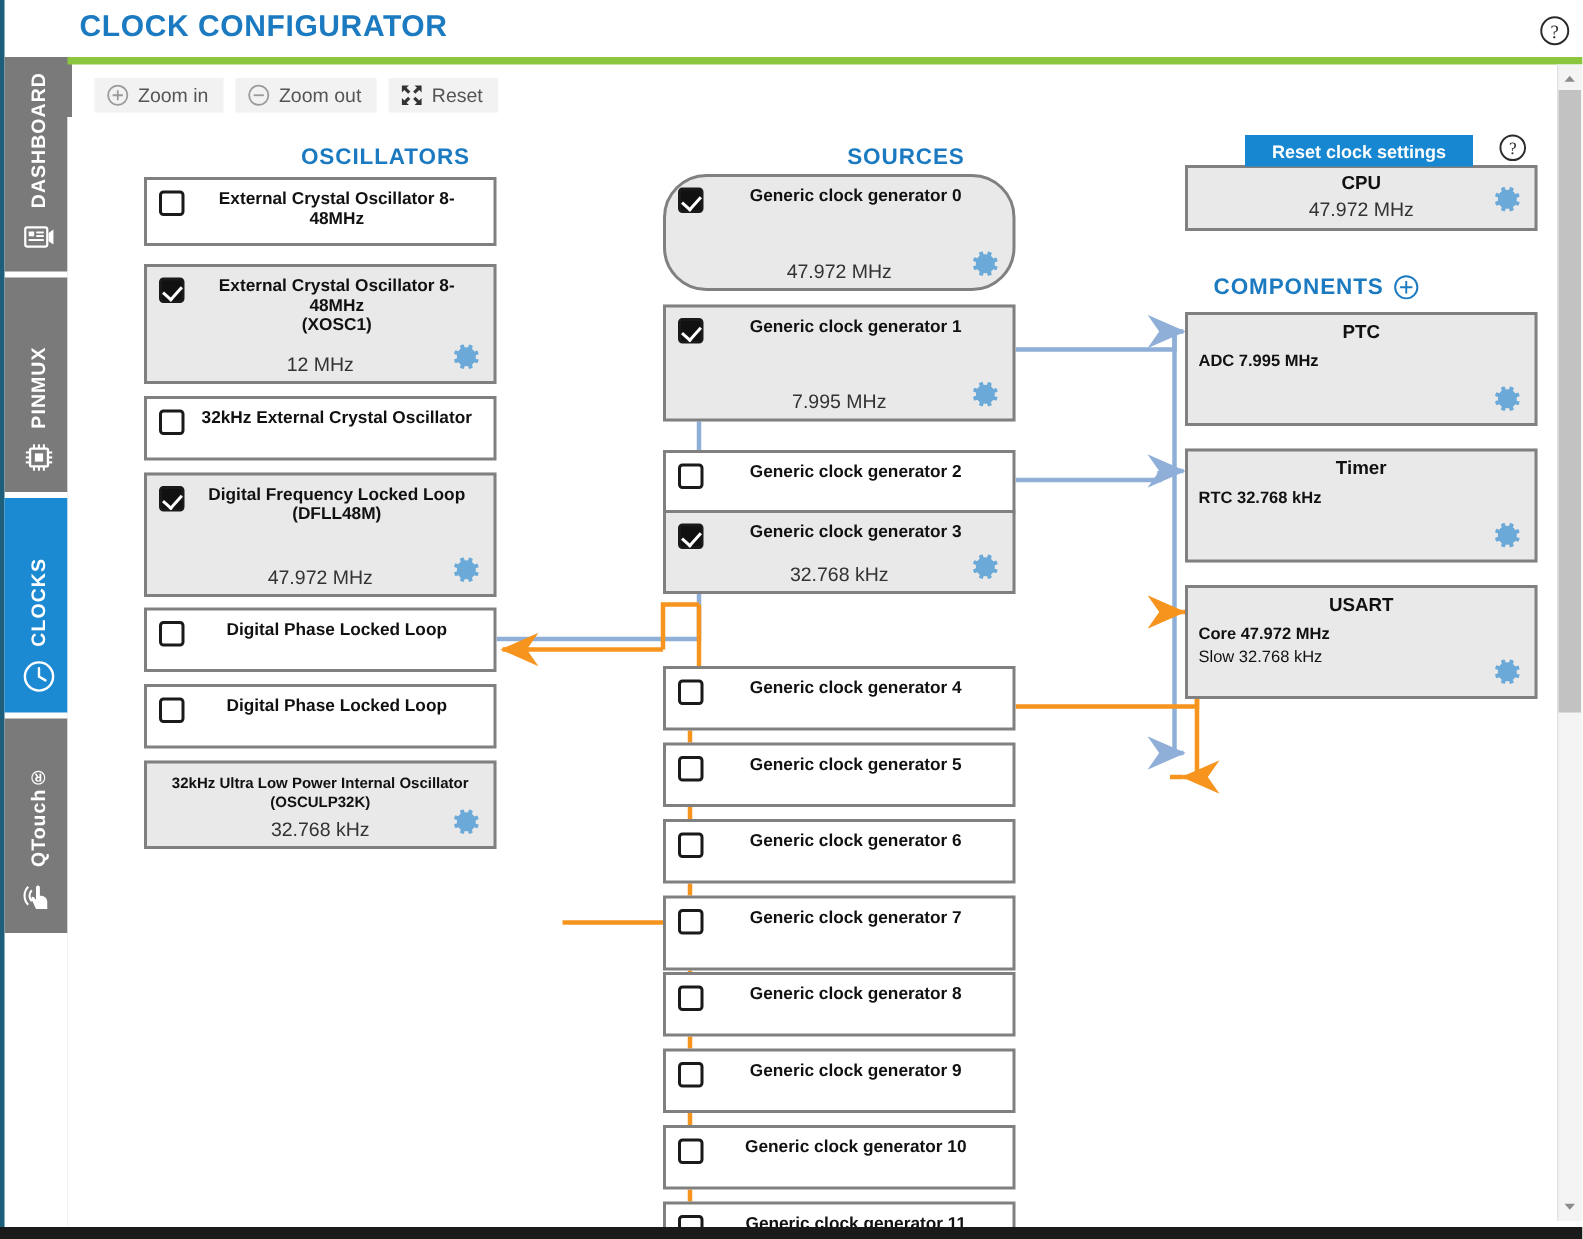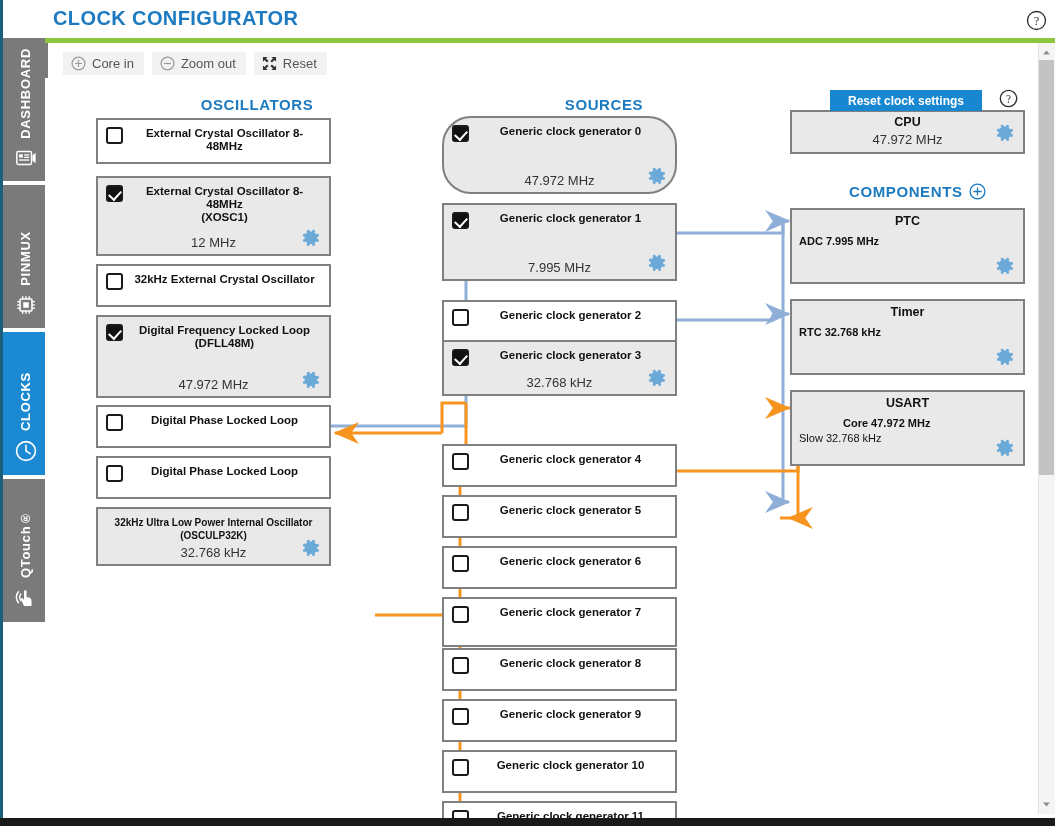--- a/index.html
+++ b/index.html
@@ -207,21 +207,21 @@
   <div id="green-bar"></div>
 
   <div id="toolbar">
     <div class="tbtn">
       <span>
         <svg width="15" height="15" viewBox="0 0 15 15">
           <circle cx="7.5" cy="7.5" r="6.4" fill="none" stroke="#9a9a9a" stroke-width="1.2"></circle>
           <path d="M7.5 4.1v6.8M4.1 7.5h6.8" stroke="#9a9a9a" stroke-width="1.2"></path>
         </svg>
       </span>
-      <span>Core in</span>
+      <span>Zoom in</span>
     </div>
     <div class="tbtn">
       <span>
         <svg width="15" height="15" viewBox="0 0 15 15">
           <circle cx="7.5" cy="7.5" r="6.4" fill="none" stroke="#9a9a9a" stroke-width="1.2"></circle>
           <path d="M4.1 7.5h6.8" stroke="#9a9a9a" stroke-width="1.2"></path>
         </svg>
       </span>
       <span>Zoom out</span>
     </div>
@@ -272,21 +272,21 @@
         <path d="M753,330 L744,330" fill="none" stroke="#f7941e" stroke-width="3"></path>
         <path d="M735,330 L744,330" fill="none" stroke="#f7941e" stroke-width="3" marker-end="url(#ao)"></path>
         <path d="M753,330 L753,440" fill="none" stroke="#f7941e" stroke-width="3"></path>
         <path d="M753,440 L744,440" fill="none" stroke="#f7941e" stroke-width="3" marker-end="url(#ao)"></path>
         <path d="M735,440 L744,440" fill="none" stroke="#f7941e" stroke-width="3"></path>
       </svg>
 
     <div class="col-head" style="left:118px; top:18px; width:188px; text-align:center;">OSCILLATORS</div>
     <div class="col-head" style="left:465px; top:18px; width:188px; text-align:center;">SOURCES</div>
 
-    <div id="comp-head" style="position:absolute; left:804px; top:105px; display:flex; align-items:center; gap:6px;justify-content:center;">
+    <div id="comp-head" style="position:absolute; left:764px; top:105px; display:flex; align-items:center; gap:6px;justify-content:center;">
       <span class="col-head" style="position:static;">COMPONENTS</span>
       <span>
         <svg width="17" height="17" viewBox="0 0 17 17">
           <circle cx="8.5" cy="8.5" r="7.4" fill="none" stroke="#1c7ac0" stroke-width="1.3"></circle>
           <path d="M8.5 4.4v8.2M4.4 8.5h8.2" stroke="#1c7ac0" stroke-width="1.3"></path>
         </svg>
       </span>
     </div>
 
     <div id="osc-col">
@@ -436,21 +436,21 @@
           <div class="sub b" style="top:25px;">RTC 32.768 kHz</div>
           <span class="gear">
             <svg viewBox="0 0 20 20" width="20" height="20">
               <path fill="#6aa9d8" d="M10 6.6a3.4 3.4 0 100 6.8 3.4 3.4 0 000-6.8zm0 5.1a1.7 1.7 0 110-3.4 1.7 1.7 0 010 3.4z"></path>
               <path fill="#6aa9d8" d="M17.6 11.6l-1.5-.5a6.2 6.2 0 000-2.2l1.5-.5a.6.6 0 00.4-.8l-.5-1.4a.6.6 0 00-.8-.4l-1.5.5a6.3 6.3 0 00-1.6-1.6l.5-1.5a.6.6 0 00-.4-.8L12.3 1.7a.6.6 0 00-.8.4l-.5 1.5a6.2 6.2 0 00-2.2 0l-.5-1.5a.6.6 0 00-.8-.4l-1.4.5a.6.6 0 00-.4.8l.5 1.5A6.3 6.3 0 004.6 6.1l-1.5-.5a.6.6 0 00-.8.4l-.5 1.4a.6.6 0 00.4.8l1.5.5a6.2 6.2 0 000 2.2l-1.5.5a.6.6 0 00-.4.8l.5 1.4a.6.6 0 00.8.4l1.5-.5a6.3 6.3 0 001.6 1.6l-.5 1.5a.6.6 0 00.4.8l1.4.5a.6.6 0 00.8-.4l.5-1.5a6.2 6.2 0 002.2 0l.5 1.5a.6.6 0 00.8.4l1.4-.5a.6.6 0 00.4-.8l-.5-1.5a6.3 6.3 0 001.6-1.6l1.5.5a.6.6 0 00.8-.4l.5-1.4a.6.6 0 00-.4-.8z"></path>
             </svg>
           </span>
         </div>
         <div class="node comp on" style="left: 745px; top: 312px; width: 235px; height: 76px;">
           <div class="ttl">USART</div>
-          <div class="sub b" style="top:25px;margin-left:44px;">Core 47.972 MHz</div>
+          <div class="sub b" style="top:25px;">Core 47.972 MHz</div>
           <div class="sub" style="top:40px;">Slow 32.768 kHz</div>
           <span class="gear">
             <svg viewBox="0 0 20 20" width="20" height="20">
               <path fill="#6aa9d8" d="M10 6.6a3.4 3.4 0 100 6.8 3.4 3.4 0 000-6.8zm0 5.1a1.7 1.7 0 110-3.4 1.7 1.7 0 010 3.4z"></path>
               <path fill="#6aa9d8" d="M17.6 11.6l-1.5-.5a6.2 6.2 0 000-2.2l1.5-.5a.6.6 0 00.4-.8l-.5-1.4a.6.6 0 00-.8-.4l-1.5.5a6.3 6.3 0 00-1.6-1.6l.5-1.5a.6.6 0 00-.4-.8L12.3 1.7a.6.6 0 00-.8.4l-.5 1.5a6.2 6.2 0 00-2.2 0l-.5-1.5a.6.6 0 00-.8-.4l-1.4.5a.6.6 0 00-.4.8l.5 1.5A6.3 6.3 0 004.6 6.1l-1.5-.5a.6.6 0 00-.8.4l-.5 1.4a.6.6 0 00.4.8l1.5.5a6.2 6.2 0 000 2.2l-1.5.5a.6.6 0 00-.4.8l.5 1.4a.6.6 0 00.8.4l1.5-.5a6.3 6.3 0 001.6 1.6l-.5 1.5a.6.6 0 00.4.8l1.4.5a.6.6 0 00.8-.4l.5-1.5a6.2 6.2 0 002.2 0l.5 1.5a.6.6 0 00.8.4l1.4-.5a.6.6 0 00.4-.8l-.5-1.5a6.3 6.3 0 001.6-1.6l1.5.5a.6.6 0 00.8-.4l.5-1.4a.6.6 0 00-.4-.8z"></path>
             </svg>
           </span>
         </div>
       </div>
   </div>

